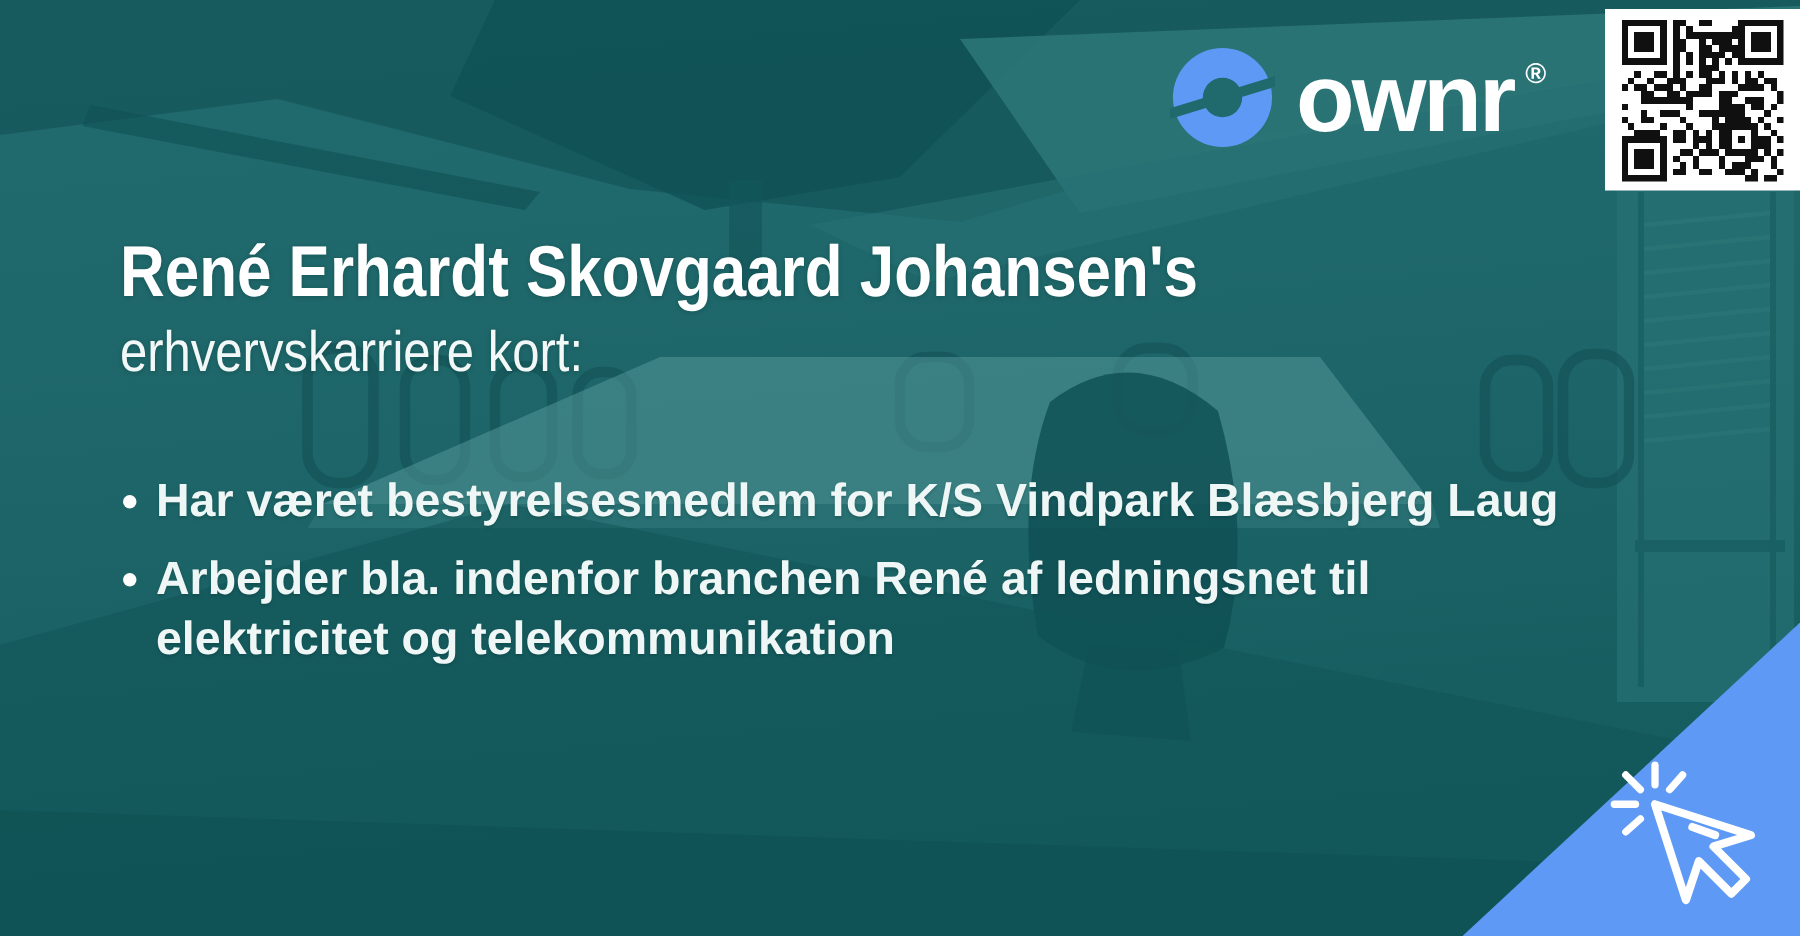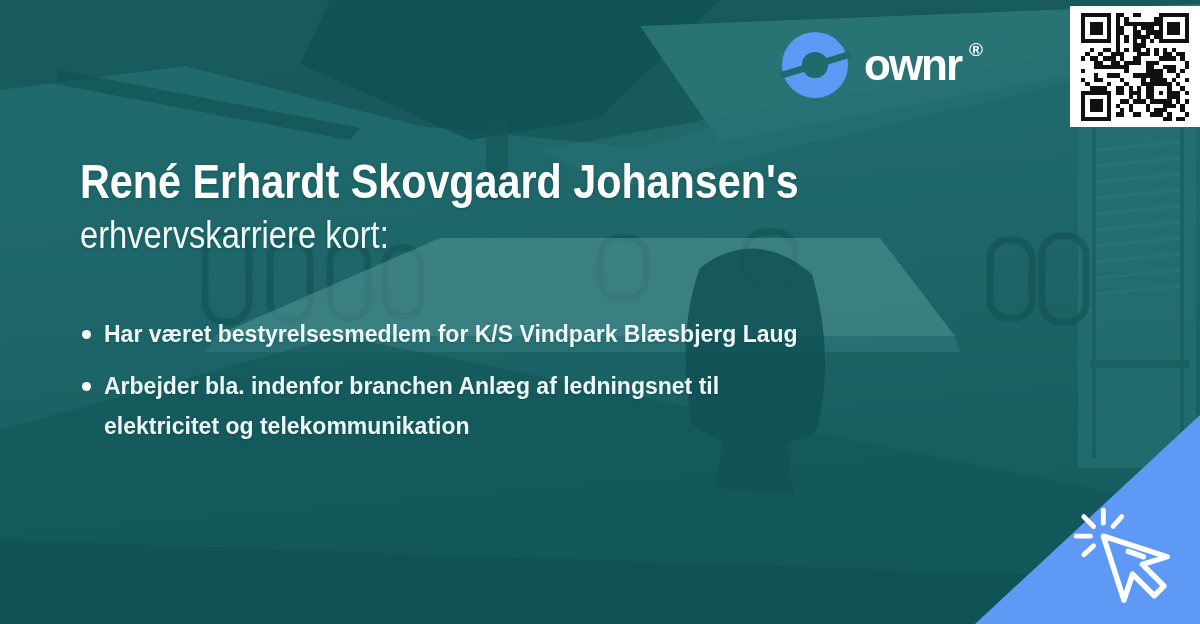--- a/index.html
+++ b/index.html
@@ -6,21 +6,21 @@
   body{
     width:1200px;height:624px;position:relative;overflow:hidden;
     font-family:"Liberation Sans",sans-serif;
     background:linear-gradient(175deg,#216b6e 0%,#1d6568 45%,#175e61 75%,#135a5d 100%);
   }
   .bg-photo{position:absolute;left:0;top:0;width:1200px;height:624px;pointer-events:none;}
 
   
   .logo{position:absolute;left:780px;top:30px;display:flex;align-items:center;gap:14px;}
   .logo-icon{width:70px;height:70px;display:block;}
-  .wordmark{color:#ffffff;font-size:44px;font-weight:700;letter-spacing:-2px;line-height:70px;}
+  .wordmark{color:#ffffff;font-size:64px;font-weight:700;letter-spacing:-2px;line-height:70px;}
   .regmark{color:#ffffff;font-size:19px;font-weight:700;align-self:flex-start;margin-top:9px;margin-left:-6px;}
 
   
   .qr{position:absolute;right:0;top:6px;width:130px;height:121px;background:#ffffff;
       display:flex;align-items:center;justify-content:center;}
   .qr svg{display:block;}
 
   
   .title{
     position:absolute;left:80px;top:156px;color:#ffffff;
@@ -31,21 +31,21 @@
   .subtitle{
     position:absolute;left:80px;top:212px;color:#f2f8f8;
     font-size:38px;font-weight:400;line-height:46px;white-space:nowrap;
     transform:scaleX(0.86);transform-origin:0 50%;
     text-shadow:0 1px 3px rgba(0,40,40,.25);
   }
 
   
   .bullets{position:absolute;left:80px;top:314px;width:840px;list-style:none;margin:0;padding:0;}
   .bullets li{position:relative;padding-left:24px;margin-bottom:12px;
-    color:#eef6f6;font-size:23px;font-weight:700;line-height:40px;
+    color:#eef6f6;font-size:31px;font-weight:700;line-height:40px;
     text-shadow:0 1px 2px rgba(0,40,40,.25);}
   .bullets li .dot{position:absolute;left:2px;top:16px;width:9px;height:9px;border-radius:50%;background:#ffffff;}
   .bullets li span.line{display:block;white-space:nowrap;}
 
   
   .corner-triangle{position:absolute;left:975px;top:415px;width:225px;height:209px;
     background:#5d99f5;clip-path:polygon(100% 0,100% 100%,0 100%);}
   .cursor-icon{position:absolute;left:1060px;top:495px;width:130px;height:130px;}
 </style>
 </head>
@@ -441,21 +441,21 @@
 <div class="title">René Erhardt Skovgaard Johansen's</div>
 <div class="subtitle">erhvervskarriere kort:</div>
 
 <ul class="bullets">
   <li>
     <span class="dot"></span>
     <span class="line">Har været bestyrelsesmedlem for K/S Vindpark Blæsbjerg Laug</span>
   </li>
   <li>
     <span class="dot"></span>
-    <span class="line">Arbejder bla. indenfor branchen Anlæg af ledningsnet til</span>
+    <span class="line">Arbejder bla. indenfor branchen René af ledningsnet til</span>
     <span class="line">elektricitet og telekommunikation</span>
   </li>
 </ul>
 
 <div class="corner-triangle"></div>
 <svg class="cursor-icon" viewBox="0 0 120 120" aria-hidden="true">
   <g fill="none" stroke="#ffffff" stroke-width="5" stroke-linecap="round" stroke-linejoin="round">
     <path d="M40 38 L59 97 L67 73 L87 93 L96 84 L76 64 L99 57 Z"></path>
     <line x1="63" y1="52" x2="77" y2="57"></line>
     <g stroke-width="4.5">

